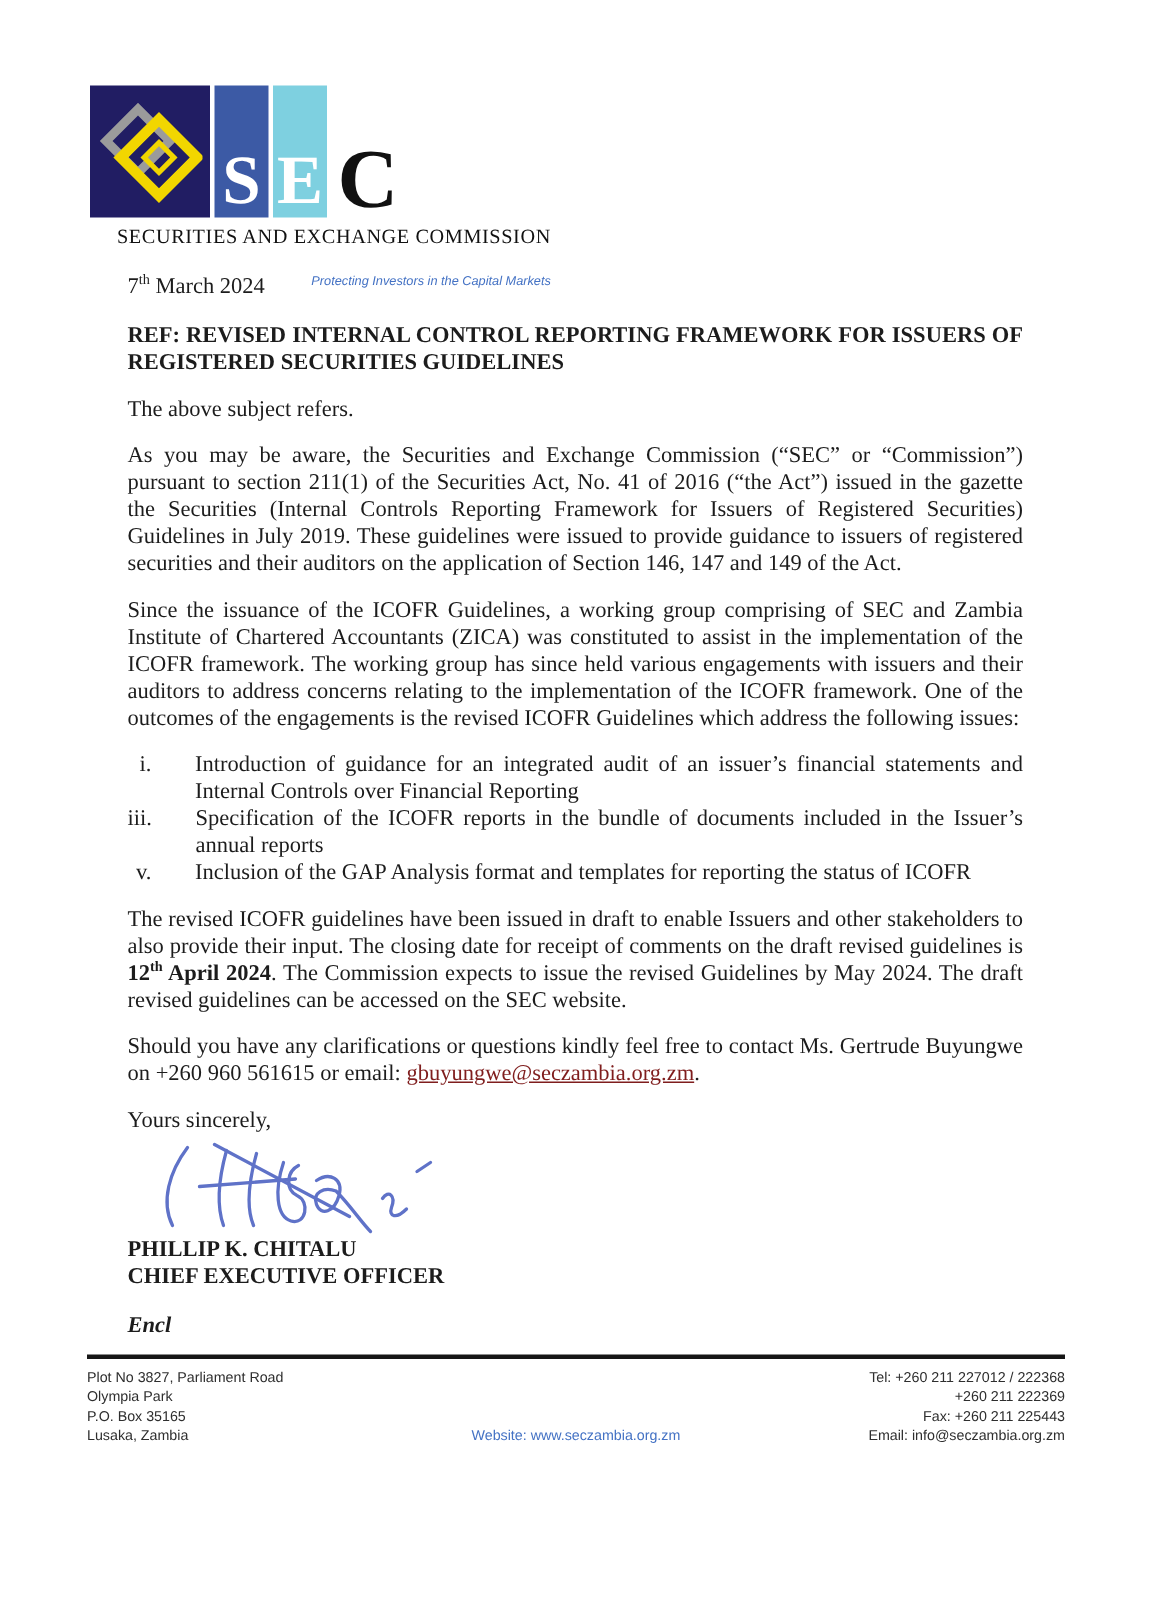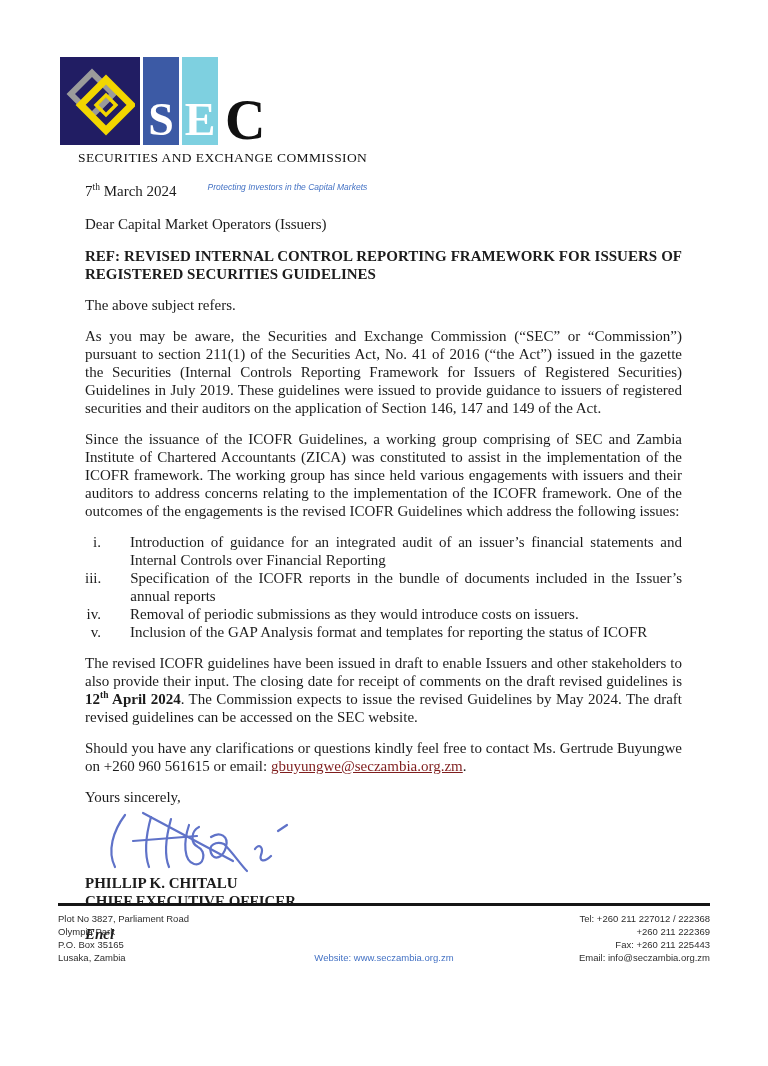--- a/index.html
+++ b/index.html
@@ -108,42 +108,37 @@
     </div>
     <div class="org-wrap">
       <div class="org-name">SECURITIES AND EXCHANGE COMMISSION</div>
       <div class="tagline">Protecting Investors in the Capital Markets</div>
     </div>
   </header>
 
   <main class="letter">
     <p class="date"><span>7</span><sup>th</sup><span> March 2024</span></p>
 
-    <p class="salutation">Dear Capital Market Operators (Issuers)</p>
 
     <p class="subject">REF: REVISED INTERNAL CONTROL REPORTING FRAMEWORK FOR ISSUERS OF REGISTERED SECURITIES GUIDELINES</p>
 
     <p class="para">The above subject refers.</p>
 
     <p class="para">As you may be aware, the Securities and Exchange Commission (“SEC” or “Commission”) pursuant to section 211(1) of the Securities Act, No. 41 of 2016 (“the Act”) issued in the gazette the Securities (Internal Controls Reporting Framework for Issuers of Registered Securities) Guidelines in July 2019. These guidelines were issued to provide guidance to issuers of registered securities and their auditors on the application of Section 146, 147 and 149 of the Act.</p>
 
     <p class="para">Since the issuance of the ICOFR Guidelines, a working group comprising of SEC and Zambia Institute of Chartered Accountants (ZICA) was constituted to assist in the implementation of the ICOFR framework. The working group has since held various engagements with issuers and their auditors to address concerns relating to the implementation of the ICOFR framework. One of the outcomes of the engagements is the revised ICOFR Guidelines which address the following issues:</p>
 
     <div class="rlist">
       <div class="li">
         <span class="num">i.</span>
         <span class="txt">Introduction of guidance for an integrated audit of an issuer’s financial statements and Internal Controls over Financial Reporting</span>
       </div>
       <div class="li">
         <span class="num">iii.</span>
         <span class="txt">Specification of the ICOFR reports in the bundle of documents included in the Issuer’s annual reports</span>
-      </div>
-      <div class="li">
-        <span class="num">iv.</span>
-        <span class="txt">Removal of periodic submissions as they would introduce costs on issuers.</span>
       </div>
       <div class="li">
         <span class="num">v.</span>
         <span class="txt">Inclusion of the GAP Analysis format and templates for reporting the status of ICOFR</span>
       </div>
     </div>
 
     <p class="para"><span>The revised ICOFR guidelines have been issued in draft to enable Issuers and other stakeholders to also provide their input. The closing date for receipt of comments on the draft revised guidelines is </span><b><span>12</span><sup>th</sup><span> April 2024</span></b><span>. The Commission expects to issue the revised Guidelines by May 2024. The draft revised guidelines can be accessed on the SEC website.</span></p>
 
     <p class="para"><span>Should you have any clarifications or questions kindly feel free to contact Ms. Gertrude Buyungwe on +260 960 561615 or email: </span><a class="email-link">gbuyungwe@seczambia.org.zm</a><span>.</span></p>

